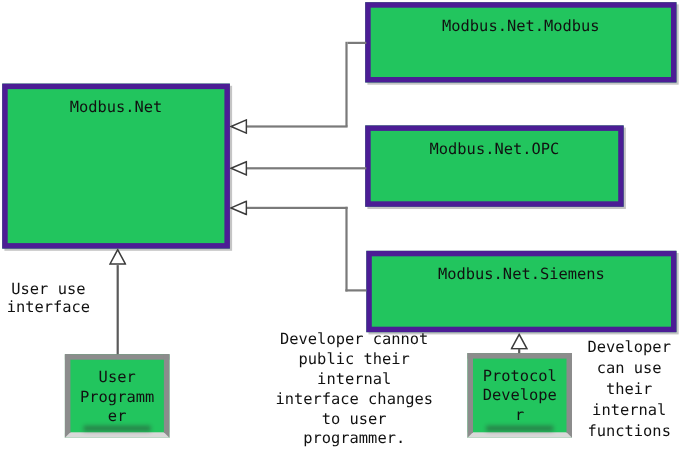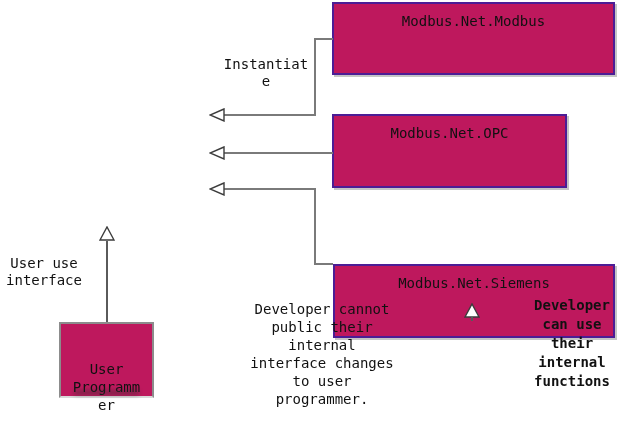--- a/index.html
+++ b/index.html
@@ -12,22 +12,22 @@
     width: 624px;
     height: 423px;
     background: #ffffff;
     font-family: "DejaVu Sans Mono", "Liberation Mono", monospace;
     color: #111111;
     overflow: hidden;
   }
   .box {
     position: absolute;
     box-sizing: border-box;
-    border: 2px solid #4c1d95;
-    background: #be185d;
+    border: 5px solid #4c1d95;
+    background: #22c55e;
     box-shadow: 2px 2px 0 rgba(150,150,150,0.55);
   }
   .box .title {
     display: block;
     padding-top: 8px;
     text-align: center;
     font-size: 14px;
     line-height: 18px;
     white-space: pre-line;
     color: #111111;
@@ -60,40 +60,49 @@
   }
   .arrowhead {
     position: absolute;
   }
 </style>
 </head>
 <body>
 
 <div id="canvas">
 
+  <div class="box" style="left:2px; top:76px; width:207px; height:150px;">
+    <span class="title">Modbus.Net</span>
+  </div>
 
   <div class="box" style="left:332px; top:2px; width:283px; height:73px;">
     <span class="title">Modbus.Net.Modbus</span>
   </div>
 
   <div class="box" style="left:332px; top:114px; width:235px; height:74px;">
     <span class="title">Modbus.Net.OPC</span>
   </div>
 
-  <div class="box" style="left:333px; top:228px; width:282px; height:74px;margin-top:36px;">
+  <div class="box" style="left:333px; top:228px; width:282px; height:74px;">
     <span class="title">Modbus.Net.Siemens</span>
   </div>
 
   <div class="box actor" style="left:59px; top:322px; width:95px; height:76px;">
-    <span class="title" style="padding-top:7px;margin-top:29px;">User
+    <span class="title" style="padding-top:7px;">User
 Programm
 er</span>
     <div class="clip-artifact"></div>
   </div>
 
+  <div class="box actor" style="left:425px; top:321px; width:95px; height:77px;">
+    <span class="title" style="padding-top:7px;">Protocol
+Develope
+r</span>
+    <div class="clip-artifact"></div>
+  </div>
 
   <div class="line" style="left:316px; top:38px; width:17px; height:2px;"></div>
   <div class="line" style="left:314px; top:38px; width:2px; height:77px;"></div>
   <div class="line" style="left:224px; top:114px; width:92px; height:2px;"></div>
   <svg class="arrowhead" style="left:209px; top:108px;" width="16" height="14" viewBox="0 0 16 14">
     <polygon points="15,1 1,7 15,13" fill="#ffffff" stroke="#3c3c3c" stroke-width="1.4"></polygon>
   </svg>
 
   <div class="line" style="left:224px; top:152px; width:109px; height:2px;"></div>
   <svg class="arrowhead" style="left:209px; top:146px;" width="16" height="14" viewBox="0 0 16 14">
@@ -110,32 +119,30 @@
   <svg class="arrowhead" style="left:99px; top:226px;" width="16" height="15" viewBox="0 0 16 15">
     <polygon points="1,14 8,1 15,14" fill="#ffffff" stroke="#3c3c3c" stroke-width="1.4"></polygon>
   </svg>
   <div class="line" style="left:106px; top:241px; width:2px; height:81px; background:#5a5a5a;"></div>
 
   <svg class="arrowhead" style="left:464px; top:303px;" width="16" height="15" viewBox="0 0 16 15">
     <polygon points="1,14 8,1 15,14" fill="#ffffff" stroke="#3c3c3c" stroke-width="1.4"></polygon>
   </svg>
   <div class="line" style="left:471px; top:317px; width:2px; height:4px; background:#5a5a5a;"></div>
 
-  <div class="annotation" style="left:218px; top:56px; width:96px; line-height:17px;">Instantiat
-e</div>
 
   <div class="annotation" style="left:0px; top:255px; width:88px; line-height:17px;">User use
 interface</div>
 
   <div class="annotation" style="left:242px; top:300px; width:160px; line-height:18px;">Developer cannot
 public their
 internal
 interface changes
 to user
 programmer.</div>
 
-  <div class="annotation" style="left:529px; top:296px; width:86px; line-height:19px;font-weight:bold;">Developer
+  <div class="annotation" style="left:529px; top:307px; width:86px; line-height:19px;">Developer
 can use
 their
 internal
 functions</div>
 
 </div>
 
 </body></html>

